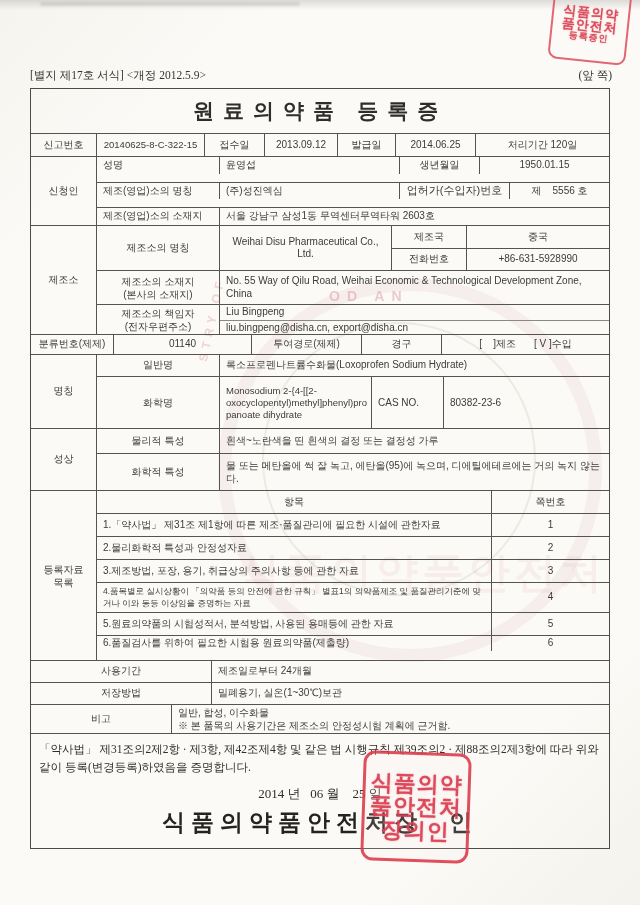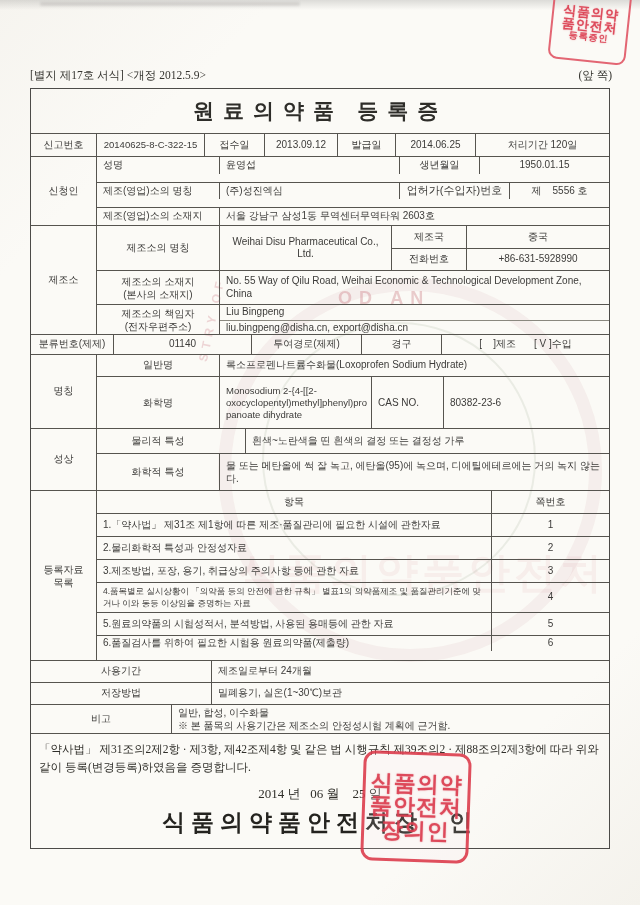--- a/index.html
+++ b/index.html
@@ -14,21 +14,21 @@
   
   .hdrline{position:absolute;left:30px;right:28px;top:68px;display:flex;justify-content:space-between;
     font-family:"Liberation Serif",serif;font-size:11.5px;color:#35342f;}
 
   
   .wm{position:absolute;left:0;top:0;width:640px;height:905px;pointer-events:none;}
   .wm-ring{position:absolute;left:218px;top:278px;width:358px;height:358px;border-radius:50%;
     border:13px solid rgba(201,142,146,.10);}
   .wm-ring2{position:absolute;left:262px;top:322px;width:270px;height:270px;border-radius:50%;
     border:2px solid rgba(160,170,150,.18);}
-  .wm-arc{position:absolute;left:338px;top:288px;font-size:18px;letter-spacing:7px;color:rgba(205,125,135,.38);font-weight:bold;}
+  .wm-arc{position:absolute;left:329px;top:288px;font-size:14px;letter-spacing:7px;color:rgba(205,125,135,.38);font-weight:bold;}
   .wm-arc2{position:absolute;left:196px;top:360px;font-size:12px;letter-spacing:5px;color:rgba(205,125,135,.30);
     font-weight:bold;transform:rotate(-78deg);transform-origin:left top;}
   .wm-big{position:absolute;left:238px;top:545px;width:330px;font-size:42px;font-weight:bold;letter-spacing:4px;
     color:rgba(214,120,130,.09);white-space:nowrap;}
 
   
   .box{position:absolute;left:30px;top:88px;width:578px;border:1.6px solid #4c4b48;background:transparent;z-index:2;}
   .row{display:flex;border-top:1px solid #56544f;box-sizing:border-box;}
   .row.first{border-top:none;}
   .c{box-sizing:border-box;display:flex;align-items:center;justify-content:center;text-align:center;
@@ -187,21 +187,21 @@
           <div class="c l" style="flex:1;">80382-23-6</div>
         </div>
       </div>
     </div>
 
     <div class="row" style="height:62px;">
       <div class="c" style="width:65px;">성상</div>
       <div class="sub" style="flex:1;">
         <div class="srow first" style="height:24px;flex:none;">
           <div class="c" style="width:122px;">물리적 특성</div>
-          <div class="c l" style="flex:1;margin-left:26px;">흰색~노란색을 띤 흰색의 결정 또는 결정성 가루</div>
+          <div class="c l" style="flex:1;">흰색~노란색을 띤 흰색의 결정 또는 결정성 가루</div>
         </div>
         <div class="srow" style="height:38px;flex:none;">
           <div class="c" style="width:122px;">화학적 특성</div>
           <div class="c l" style="flex:1;">물 또는 메탄올에 썩 잘 녹고, 에탄올(95)에 녹으며, 디에틸에테르에는 거의 녹지 않는다.</div>
         </div>
       </div>
     </div>
 
     <div class="row" style="height:170px;">
       <div class="c stack" style="width:65px;">

